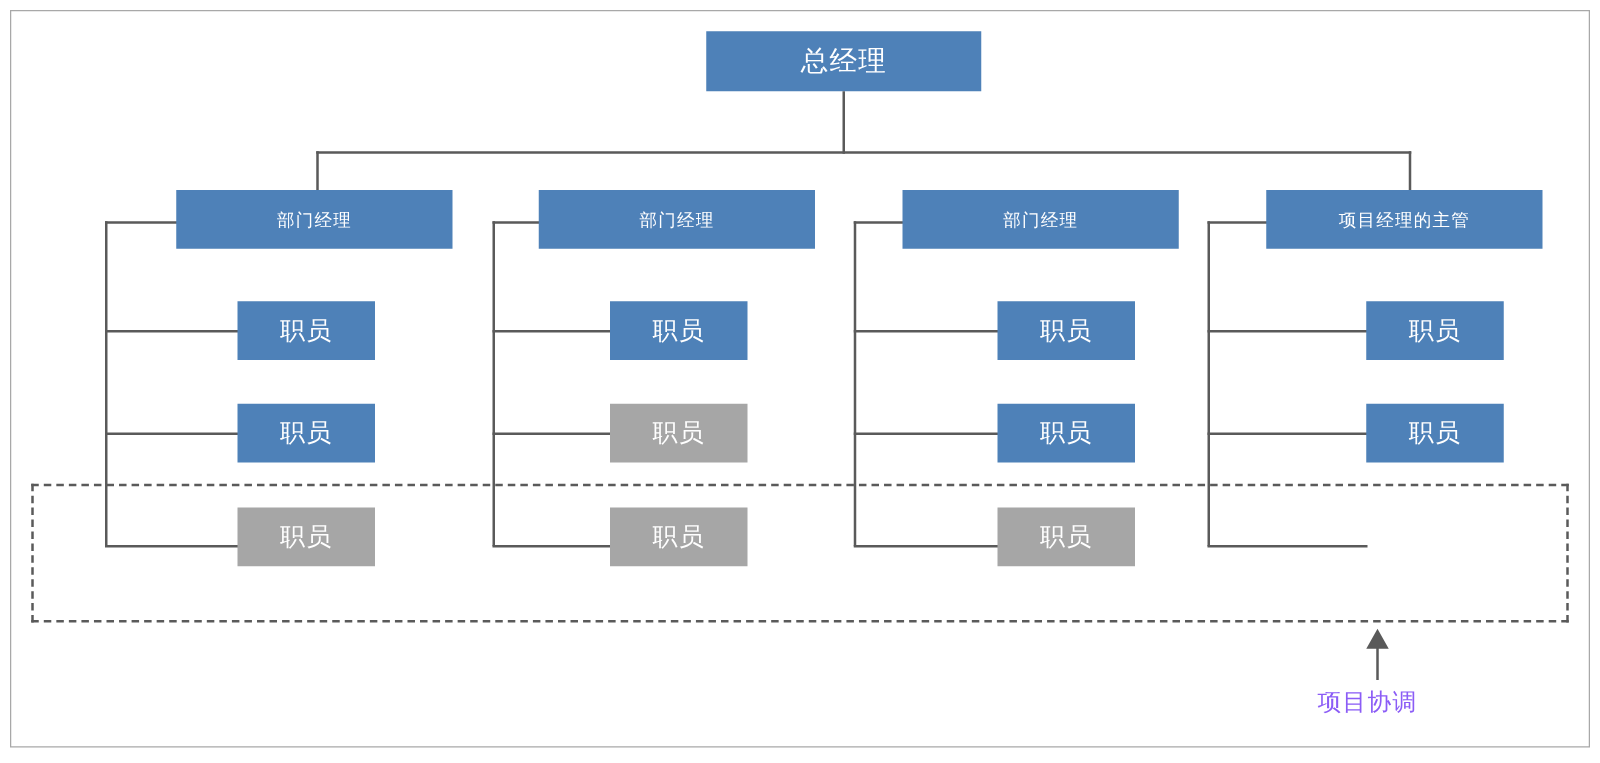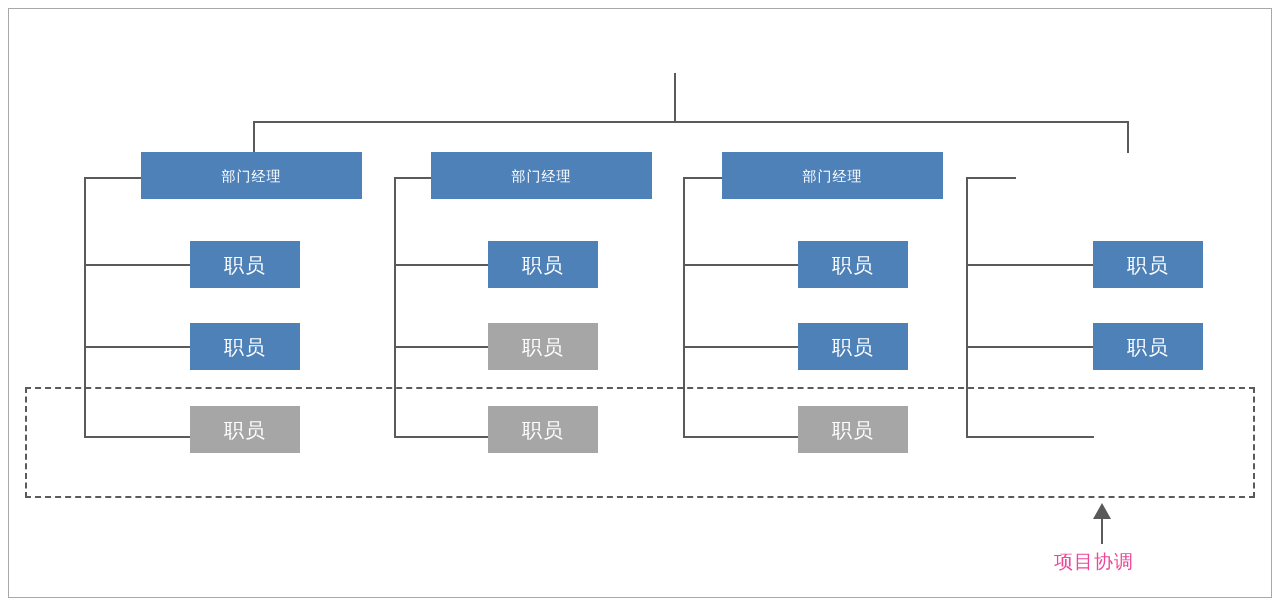--- a/index.html
+++ b/index.html
@@ -60,21 +60,21 @@
   .caption{
     position:absolute;
     font-size:17px;
     color:#231f20;
     white-space:nowrap;
     letter-spacing:.5px;
   }
   .coord-label{
     position:absolute;
     font-size:19px;
-    color:#ec4899;
+    color:#8b5cf6;
     white-space:nowrap;
     letter-spacing:1px;
   }
   
   .arrow-stem{
     position:absolute;
     width:2px;
     background:#5a5a5a;
   }
   .arrow-head{
@@ -84,20 +84,23 @@
     border-right:9px solid transparent;
     border-bottom:16px solid #595959;
   }
 </style>
 </head>
 <body>
 
 <div id="stage">
   <div class="frame"></div>
 
+  <div class="node blue top" style="left:565px; top:25px; width:220px; height:48px;">
+    <span>总经理</span>
+  </div>
 
   <div class="ln vline" style="left:674px; top:73px; height:50px;"></div>
 
   <div class="ln hline" style="left:253px; top:121px; width:876px;"></div>
 
   <div class="ln vline" style="left:253px; top:121px; height:32px;"></div>
 
   <div class="ln vline" style="left:1127px; top:121px; height:32px;"></div>
 
   <div class="ln vline" style="left:84px; top:177px; height:260px;"></div>
@@ -156,20 +159,23 @@
   <div class="node gray staff" style="left:798px; top:406px; width:110px; height:47px;">
     <span>职员</span>
   </div>
 
   <div class="ln vline" style="left:966px; top:177px; height:260px;"></div>
   <div class="ln hline" style="left:966px; top:177px; width:50px;"></div>
   <div class="ln hline" style="left:966px; top:264px; width:128px;"></div>
   <div class="ln hline" style="left:966px; top:346px; width:128px;"></div>
   <div class="ln hline" style="left:966px; top:436px; width:128px;"></div>
 
+  <div class="node blue mgr" style="left:1013px; top:152px; width:221px; height:47px;">
+    <span>项目经理的主管</span>
+  </div>
   <div class="node blue staff" style="left:1093px; top:241px; width:110px; height:47px;">
     <span>职员</span>
   </div>
   <div class="node blue staff" style="left:1093px; top:323px; width:110px; height:47px;">
     <span>职员</span>
   </div>
 
   <div class="dashbox" style="left:25px; top:387px; width:1230px; height:111px;"></div>
 
 

